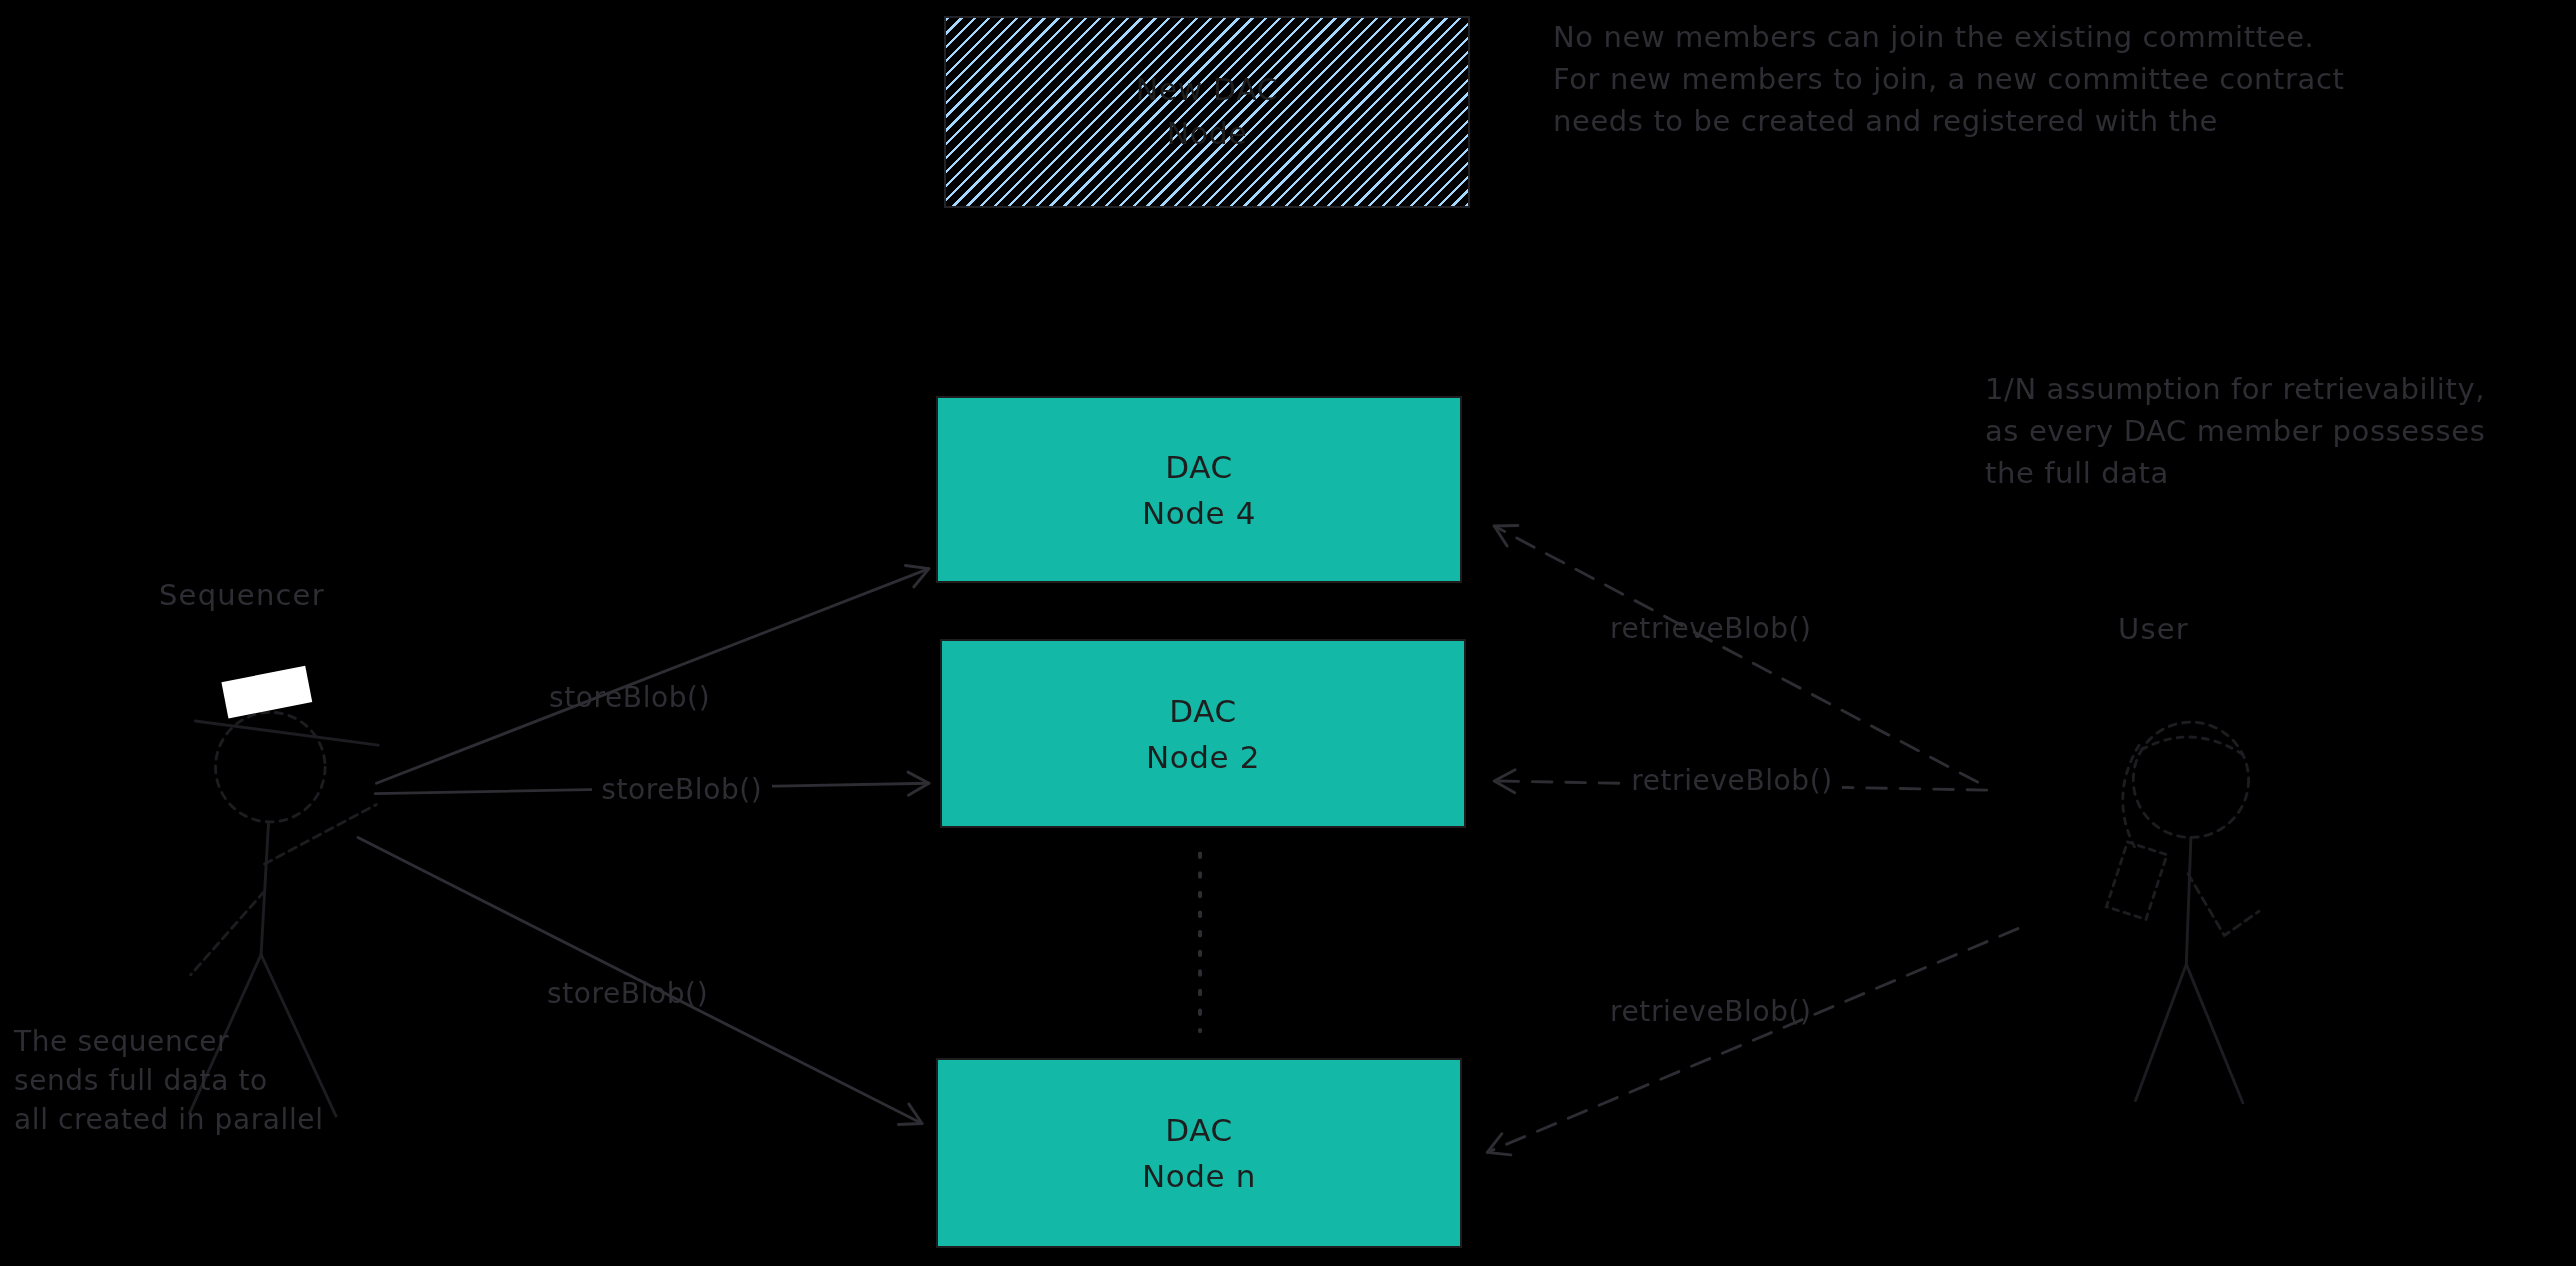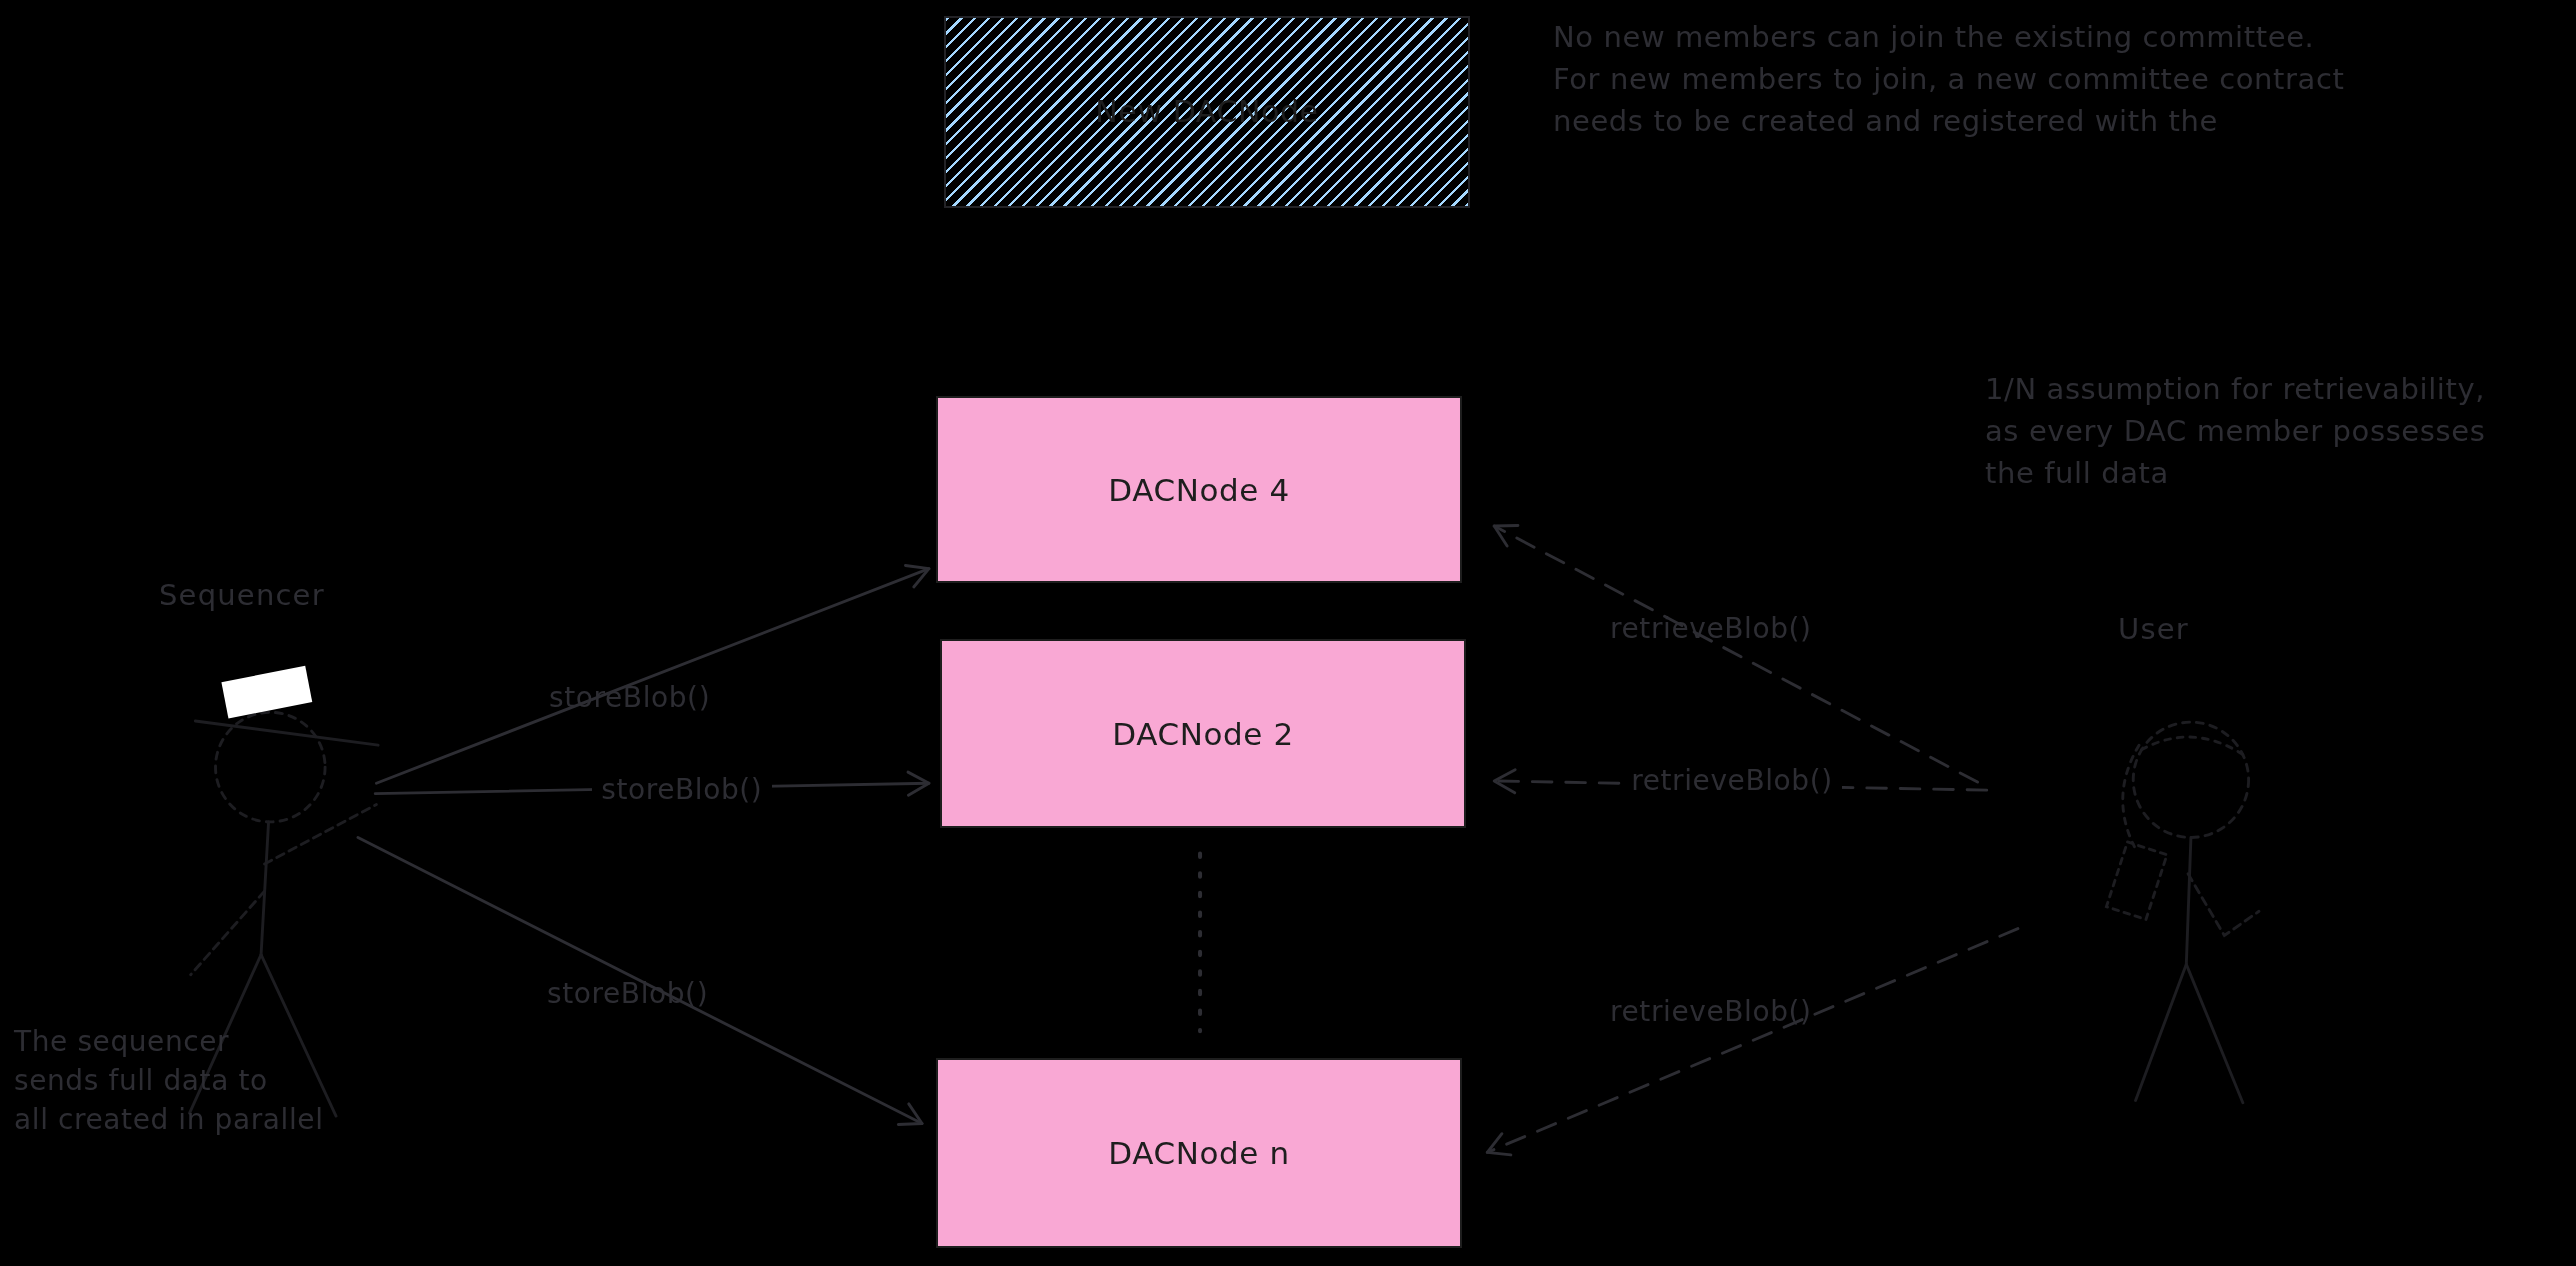--- a/index.html
+++ b/index.html
@@ -19,36 +19,36 @@
   }
   
   .hatch-box {
     position: absolute;
     left: 944px; top: 16px;
     width: 522px; height: 188px;
     border: 2.3px solid #232327;
     background-color: #000000;
     background-image: repeating-linear-gradient(-45deg,
       #a5d8ff 0px, #a5d8ff 2.3px, transparent 2.3px, transparent 9.8px);
-    display: flex; flex-direction: row;
+    display: flex; flex-direction: column;
     align-items: center; justify-content: center;
     text-align: center;
   }
   .hatch-box .bline {
     color: #1e1e1e;
     font-size: 30px; line-height: 44px;
     letter-spacing: 0.6px;
   }
   
   .dac-node {
     position: absolute;
     width: 522px;
-    background: #f9a8d4;
+    background: #14b8a6;
     border: 2.3px solid #1e1e1e;
-    display: flex; 
+    display: flex; flex-direction: column;
     align-items: center; justify-content: center;
   }
   #node1 { left: 936px; top: 396px;  height: 183px; }
   #node2 { left: 940px; top: 639px; height: 185px; }
   #node3 { left: 936px; top: 1058px; height: 186px; }
   .dac-node .bline {
     color: #1e1e1e;
     font-size: 31px; line-height: 46px;
     letter-spacing: 0.6px;
   }

